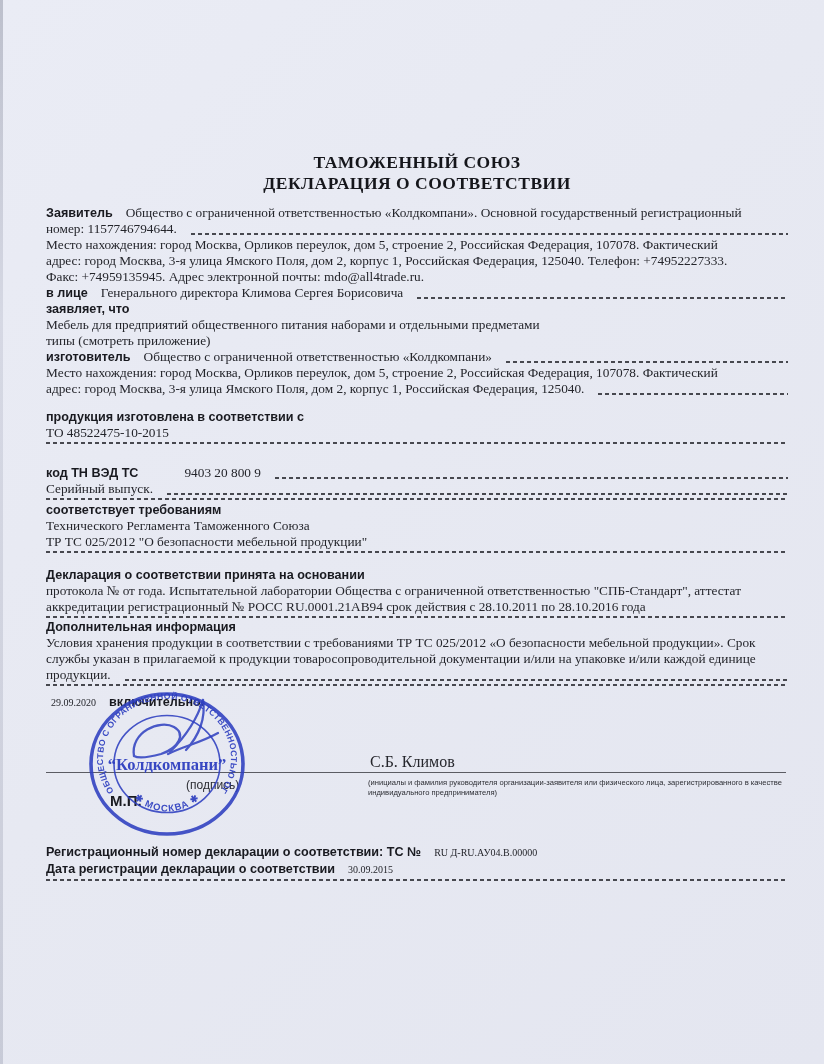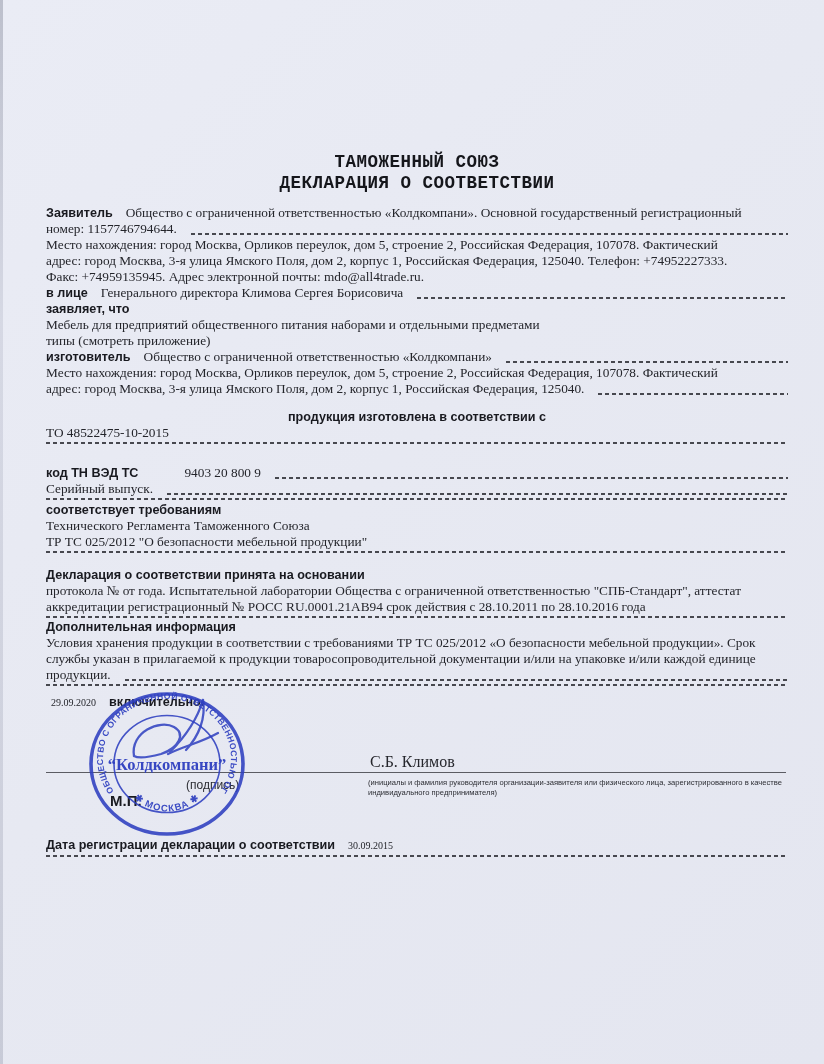--- a/index.html
+++ b/index.html
@@ -8,30 +8,30 @@
     width:824px;height:1064px;
     background:linear-gradient(135deg,#eaecf5 0%,#e7e9f2 45%,#e4e6f0 100%);
     overflow:hidden;
     font-family:"Liberation Serif",serif;
     color:#24252b;
   }
   .scan-edge{position:absolute;left:0;top:0;bottom:0;width:3px;
     background:linear-gradient(180deg,#8f93a3,#c3c6d4 30%,#b7bac9 70%,#a9adbd);opacity:.5;}
   .content{position:absolute;left:46px;right:36px;top:152px;}
   .title{text-align:center;font-weight:bold;font-size:17.5px;line-height:21px;
-    letter-spacing:.5px;color:#15161b;font-family:Liberation Mono, monospace;}
+    letter-spacing:.5px;color:#15161b;}
   .docbody{margin-top:11px;font-size:13.3px;line-height:16px;}
   .line{display:flex;align-items:baseline;white-space:nowrap;gap:8px;}
   .b{font-family:"Liberation Sans",sans-serif;font-weight:700;font-size:12.6px;color:#191a20;}
   .lbl{margin-right:5px;}
   .fill{flex:1 1 auto;margin-left:6px;align-self:flex-end;height:2px;margin-bottom:2px;
     background:repeating-linear-gradient(90deg,#47484f 0 4px,transparent 4px 7px);}
   .dashline{height:2px;margin:1px 0 1px 0;
     background:repeating-linear-gradient(90deg,#47484f 0 4px,transparent 4px 7px);}
-  .mt12{margin-top:12px;justify-content:center;} .mt30{margin-top:21px;} .mt14{margin-top:14px;}
+  .mt12{margin-top:12px;} .mt30{margin-top:21px;} .mt14{margin-top:14px;}
   .mt8{margin-top:8px;} .mt2{margin-top:2px;} .mt7{margin-top:7px;}
   .tnved-val{margin-left:38px;}
   .sigzone{position:relative;height:126px;}
   .sig-rule{position:absolute;left:0;right:2px;top:61px;height:1px;background:#5b5c63;}
   .sig-name{position:absolute;left:324px;top:43px;font-size:16px;color:#26272d;}
   .sig-podpis{position:absolute;left:140px;top:66px;font-family:"Liberation Sans",sans-serif;
     font-size:12px;color:#2c2d33;}
   .sig-note{position:absolute;left:322px;top:67px;width:450px;
     font-family:"Liberation Sans",sans-serif;font-size:7.6px;line-height:9.5px;
     color:#2c2d33;white-space:normal;}
@@ -166,20 +166,24 @@
         <div class="sig-rule"></div>
         <div class="sig-name">С.Б. Климов</div>
         <div class="sig-podpis">(подпись)</div>
         <div class="sig-note">
           <div>(инициалы и фамилия руководителя организации-заявителя или физического лица, зарегистрированного в качестве</div>
           <div>индивидуального предпринимателя)</div>
         </div>
         <div class="sig-mp">М.П.</div>
       </div>
 
+      <div class="line mt7">
+        <span class="b lbl">Регистрационный номер декларации о соответствии: ТС №</span>
+        <span class="regnum-val">RU Д-RU.АУ04.В.00000</span>
+      </div>
       <div class="line">
         <span class="b lbl">Дата регистрации декларации о соответствии</span>
         <span class="regdate-val">30.09.2015</span>
       </div>
       <div class="dashline"></div>
     </div>
   </div>
 
   <div class="stamp">
     <svg width="170" height="156" viewBox="0 0 170 156">

